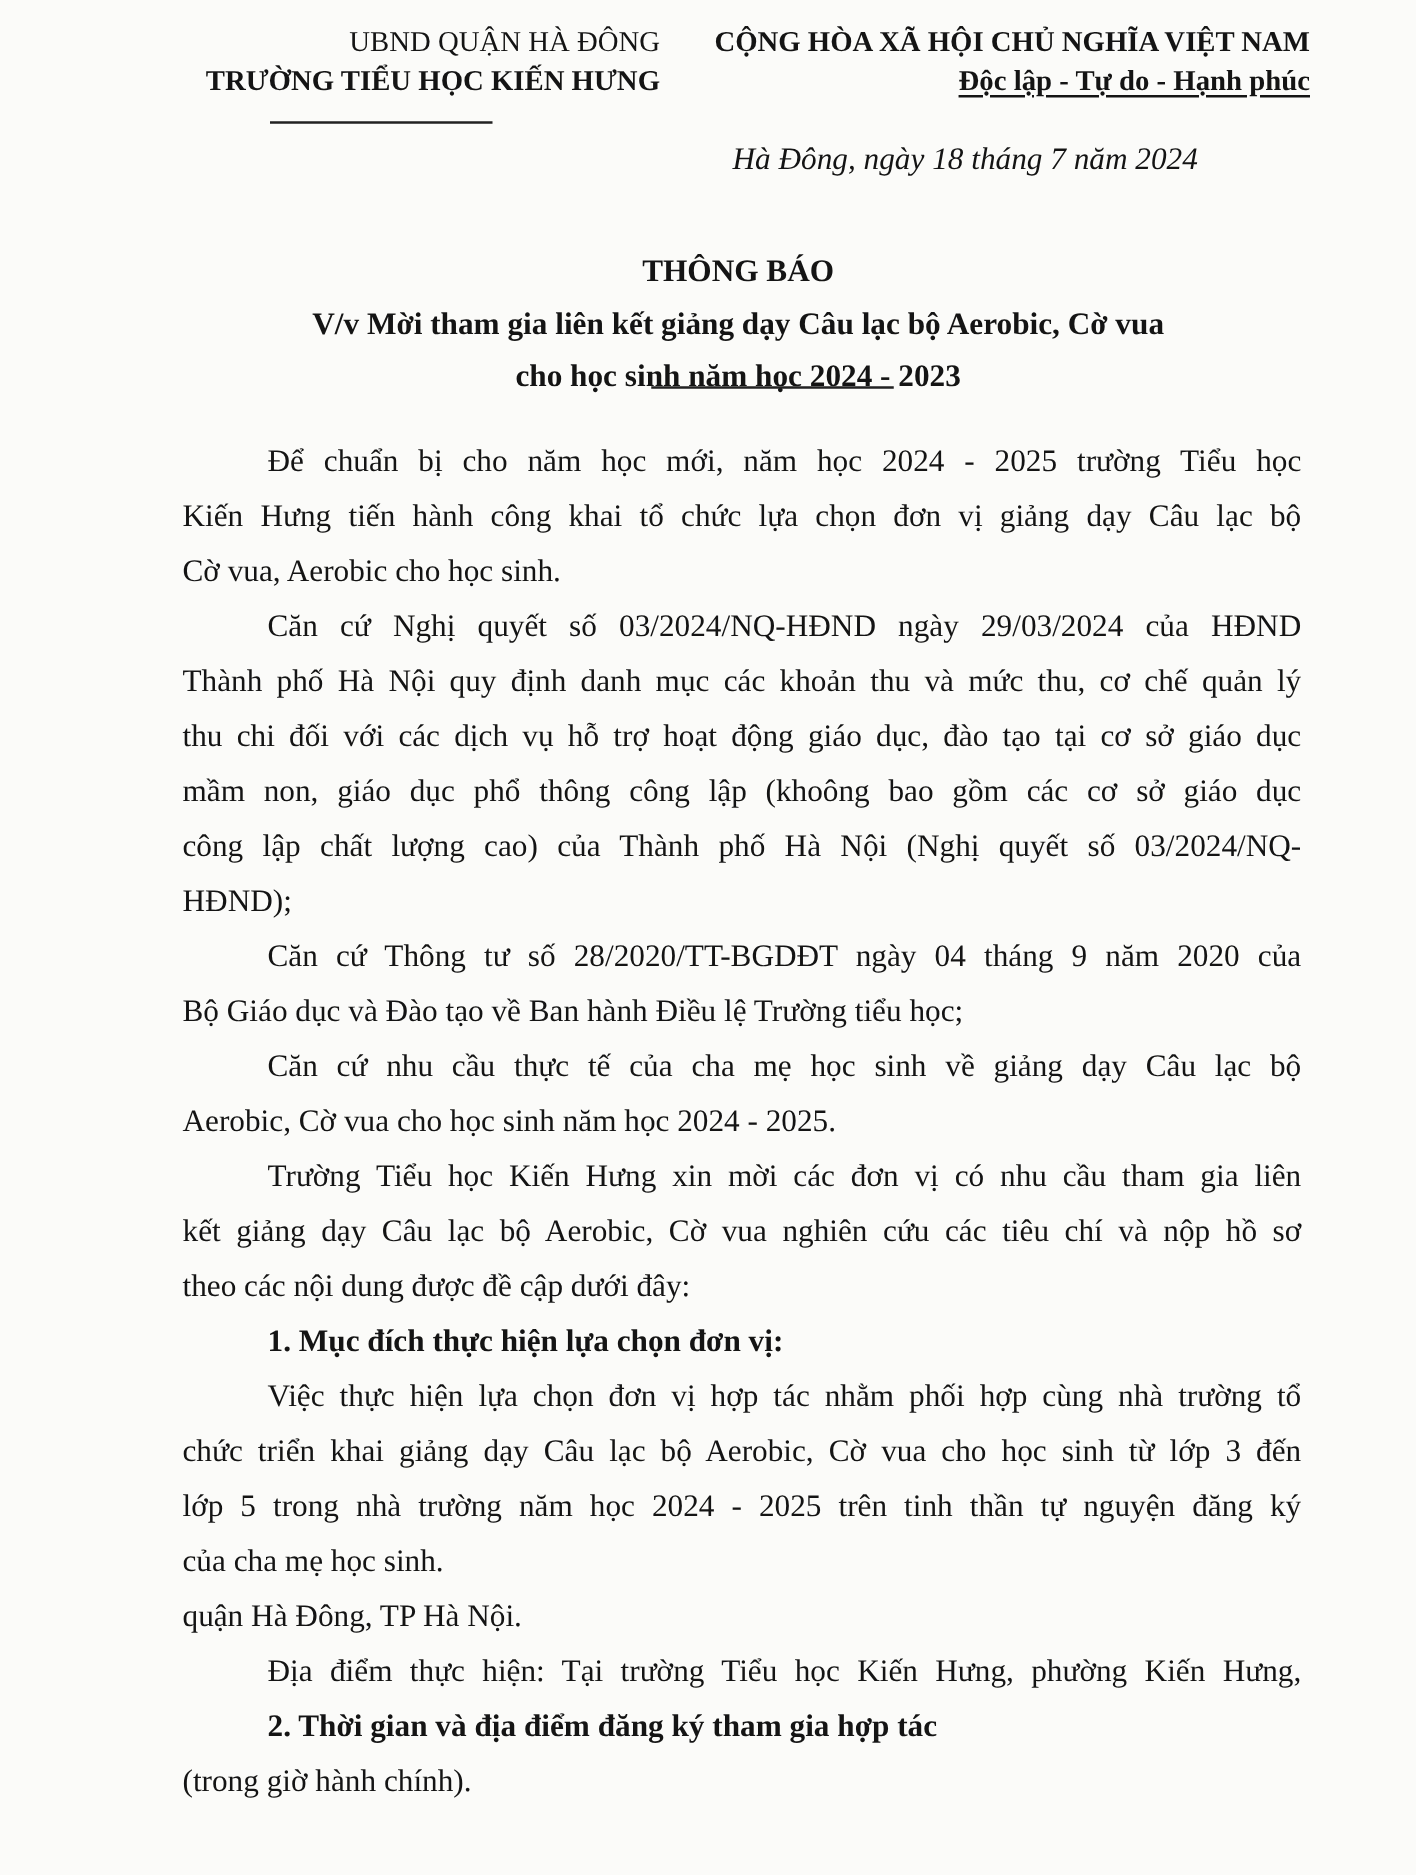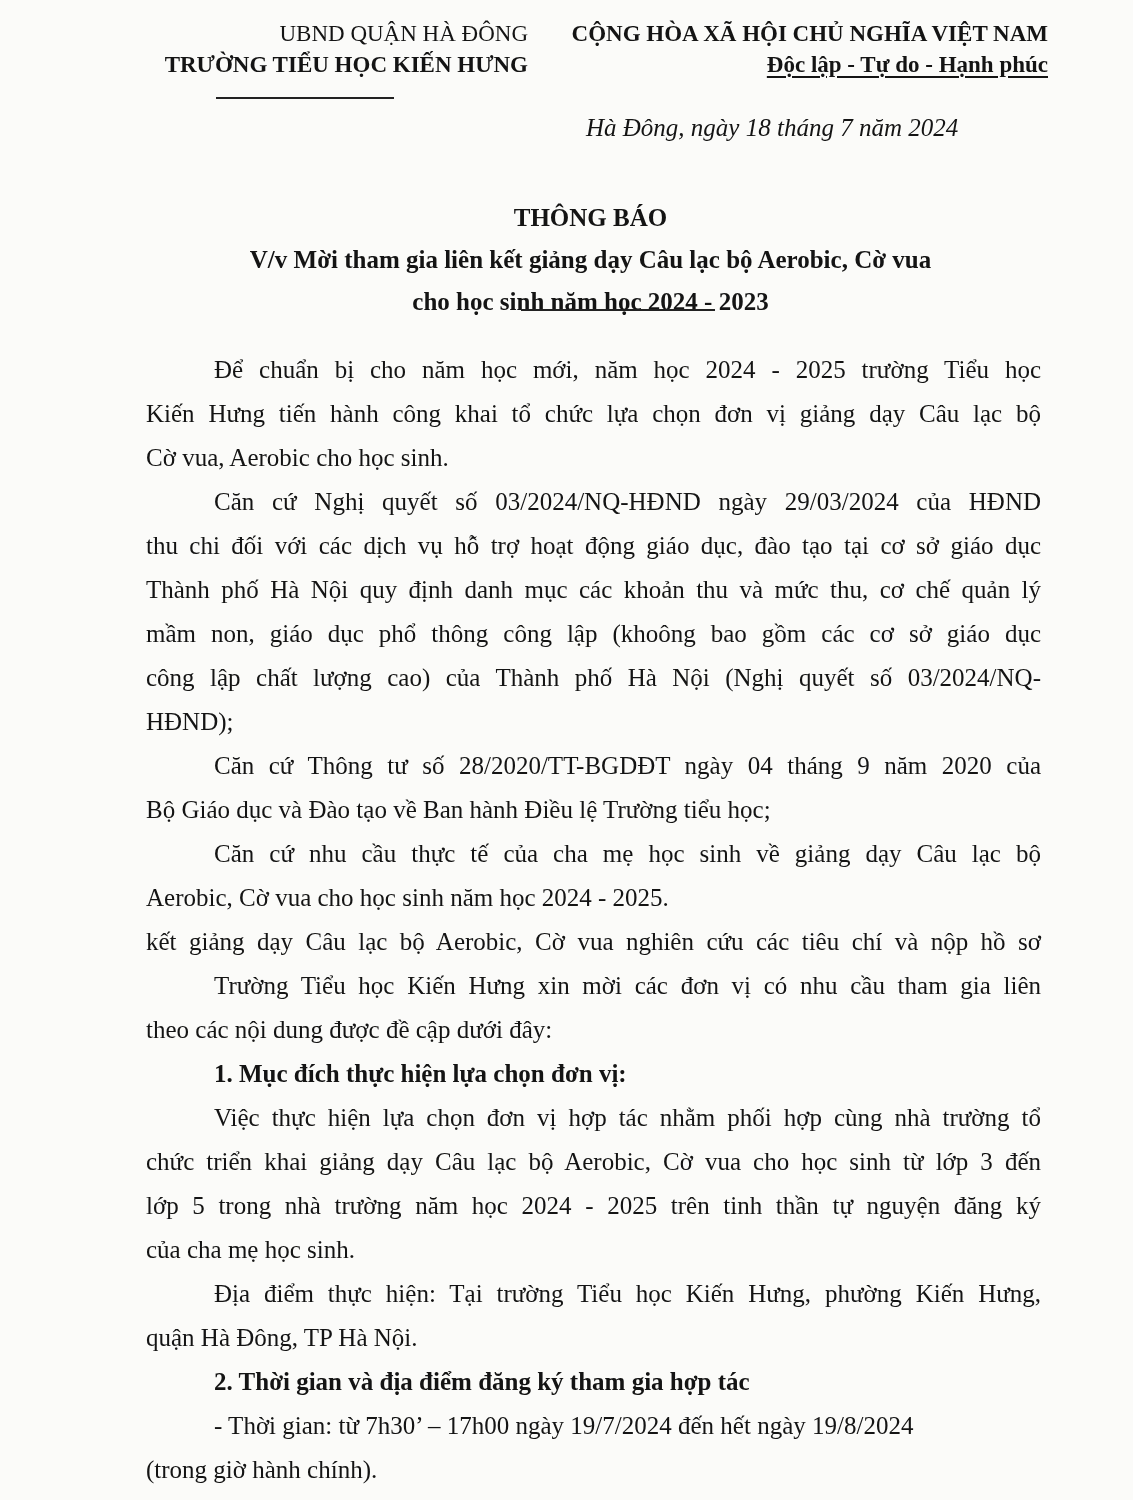--- a/index.html
+++ b/index.html
@@ -46,35 +46,34 @@
   <div>V/v Mời tham gia liên kết giảng dạy Câu lạc bộ Aerobic, Cờ vua</div>
   <div>cho học sinh năm học 2024 - 2023</div>
   <div class="ul2"></div>
 </div>
 
 <div class="abs body-text" id="body">
     <div class="line ind j">Để chuẩn bị cho năm học mới, năm học 2024 - 2025 trường Tiểu học</div>
     <div class="line j">Kiến Hưng tiến hành công khai tổ chức lựa chọn đơn vị giảng dạy Câu lạc bộ</div>
     <div class="line">Cờ vua, Aerobic cho học sinh.</div>
     <div class="line ind j">Căn cứ Nghị quyết số 03/2024/NQ-HĐND ngày 29/03/2024 của HĐND</div>
+    <div class="line j">Thành phố Hà Nội quy định danh mục các khoản thu và mức thu, cơ chế quản lý</div>
     <div class="line j">thu chi đối với các dịch vụ hỗ trợ hoạt động giáo dục, đào tạo tại cơ sở giáo dục</div>
-    <div class="line j">Thành phố Hà Nội quy định danh mục các khoản thu và mức thu, cơ chế quản lý</div>
     <div class="line j">mầm non, giáo dục phổ thông công lập (khoông bao gồm các cơ sở giáo dục</div>
     <div class="line j">công lập chất lượng cao) của Thành phố Hà Nội (Nghị quyết số 03/2024/NQ-</div>
     <div class="line">HĐND);</div>
     <div class="line ind j">Căn cứ Thông tư số 28/2020/TT-BGDĐT ngày 04  tháng 9 năm 2020 của</div>
     <div class="line">Bộ Giáo dục và Đào tạo về Ban hành Điều lệ Trường tiểu học;</div>
     <div class="line ind j">Căn cứ nhu cầu thực tế của cha mẹ học sinh về giảng dạy Câu lạc bộ</div>
     <div class="line">Aerobic, Cờ vua cho học sinh năm học 2024 - 2025.</div>
+    <div class="line ind j">Trường Tiểu học Kiến Hưng xin mời các đơn vị có nhu cầu tham gia liên</div>
     <div class="line j">kết giảng dạy Câu lạc bộ Aerobic, Cờ vua nghiên cứu các tiêu chí và nộp hồ sơ</div>
-    <div class="line ind j">Trường Tiểu học Kiến Hưng xin mời các đơn vị có nhu cầu tham gia liên</div>
     <div class="line">theo các nội dung được đề cập dưới đây:</div>
     <div class="line ind bold">1. Mục đích thực hiện lựa chọn đơn vị:</div>
     <div class="line ind j">Việc thực hiện lựa chọn đơn vị hợp tác nhằm phối hợp cùng nhà trường tổ</div>
     <div class="line j">chức triển khai giảng dạy Câu lạc bộ Aerobic, Cờ vua cho học sinh từ lớp 3 đến</div>
     <div class="line j">lớp 5 trong nhà trường năm học 2024 - 2025 trên tinh thần tự nguyện đăng ký</div>
     <div class="line">của cha mẹ học sinh.</div>
+    <div class="line">quận Hà Đông, TP Hà Nội.</div>
     <div class="line ind j">Địa điểm thực hiện: Tại trường Tiểu học Kiến Hưng, phường Kiến Hưng,</div>
-    <div class="line">quận Hà Đông, TP Hà Nội.</div>
     <div class="line ind bold">2. Thời gian và địa điểm đăng ký tham gia hợp tác</div>
-    <div class="line ind">- Thời gian: từ 7h30’ – 17h00 ngày 19/7/2024 đến hết ngày 19/8/2024</div>
     <div class="line">(trong giờ hành chính).</div>
   </div>
 
 </body></html>

